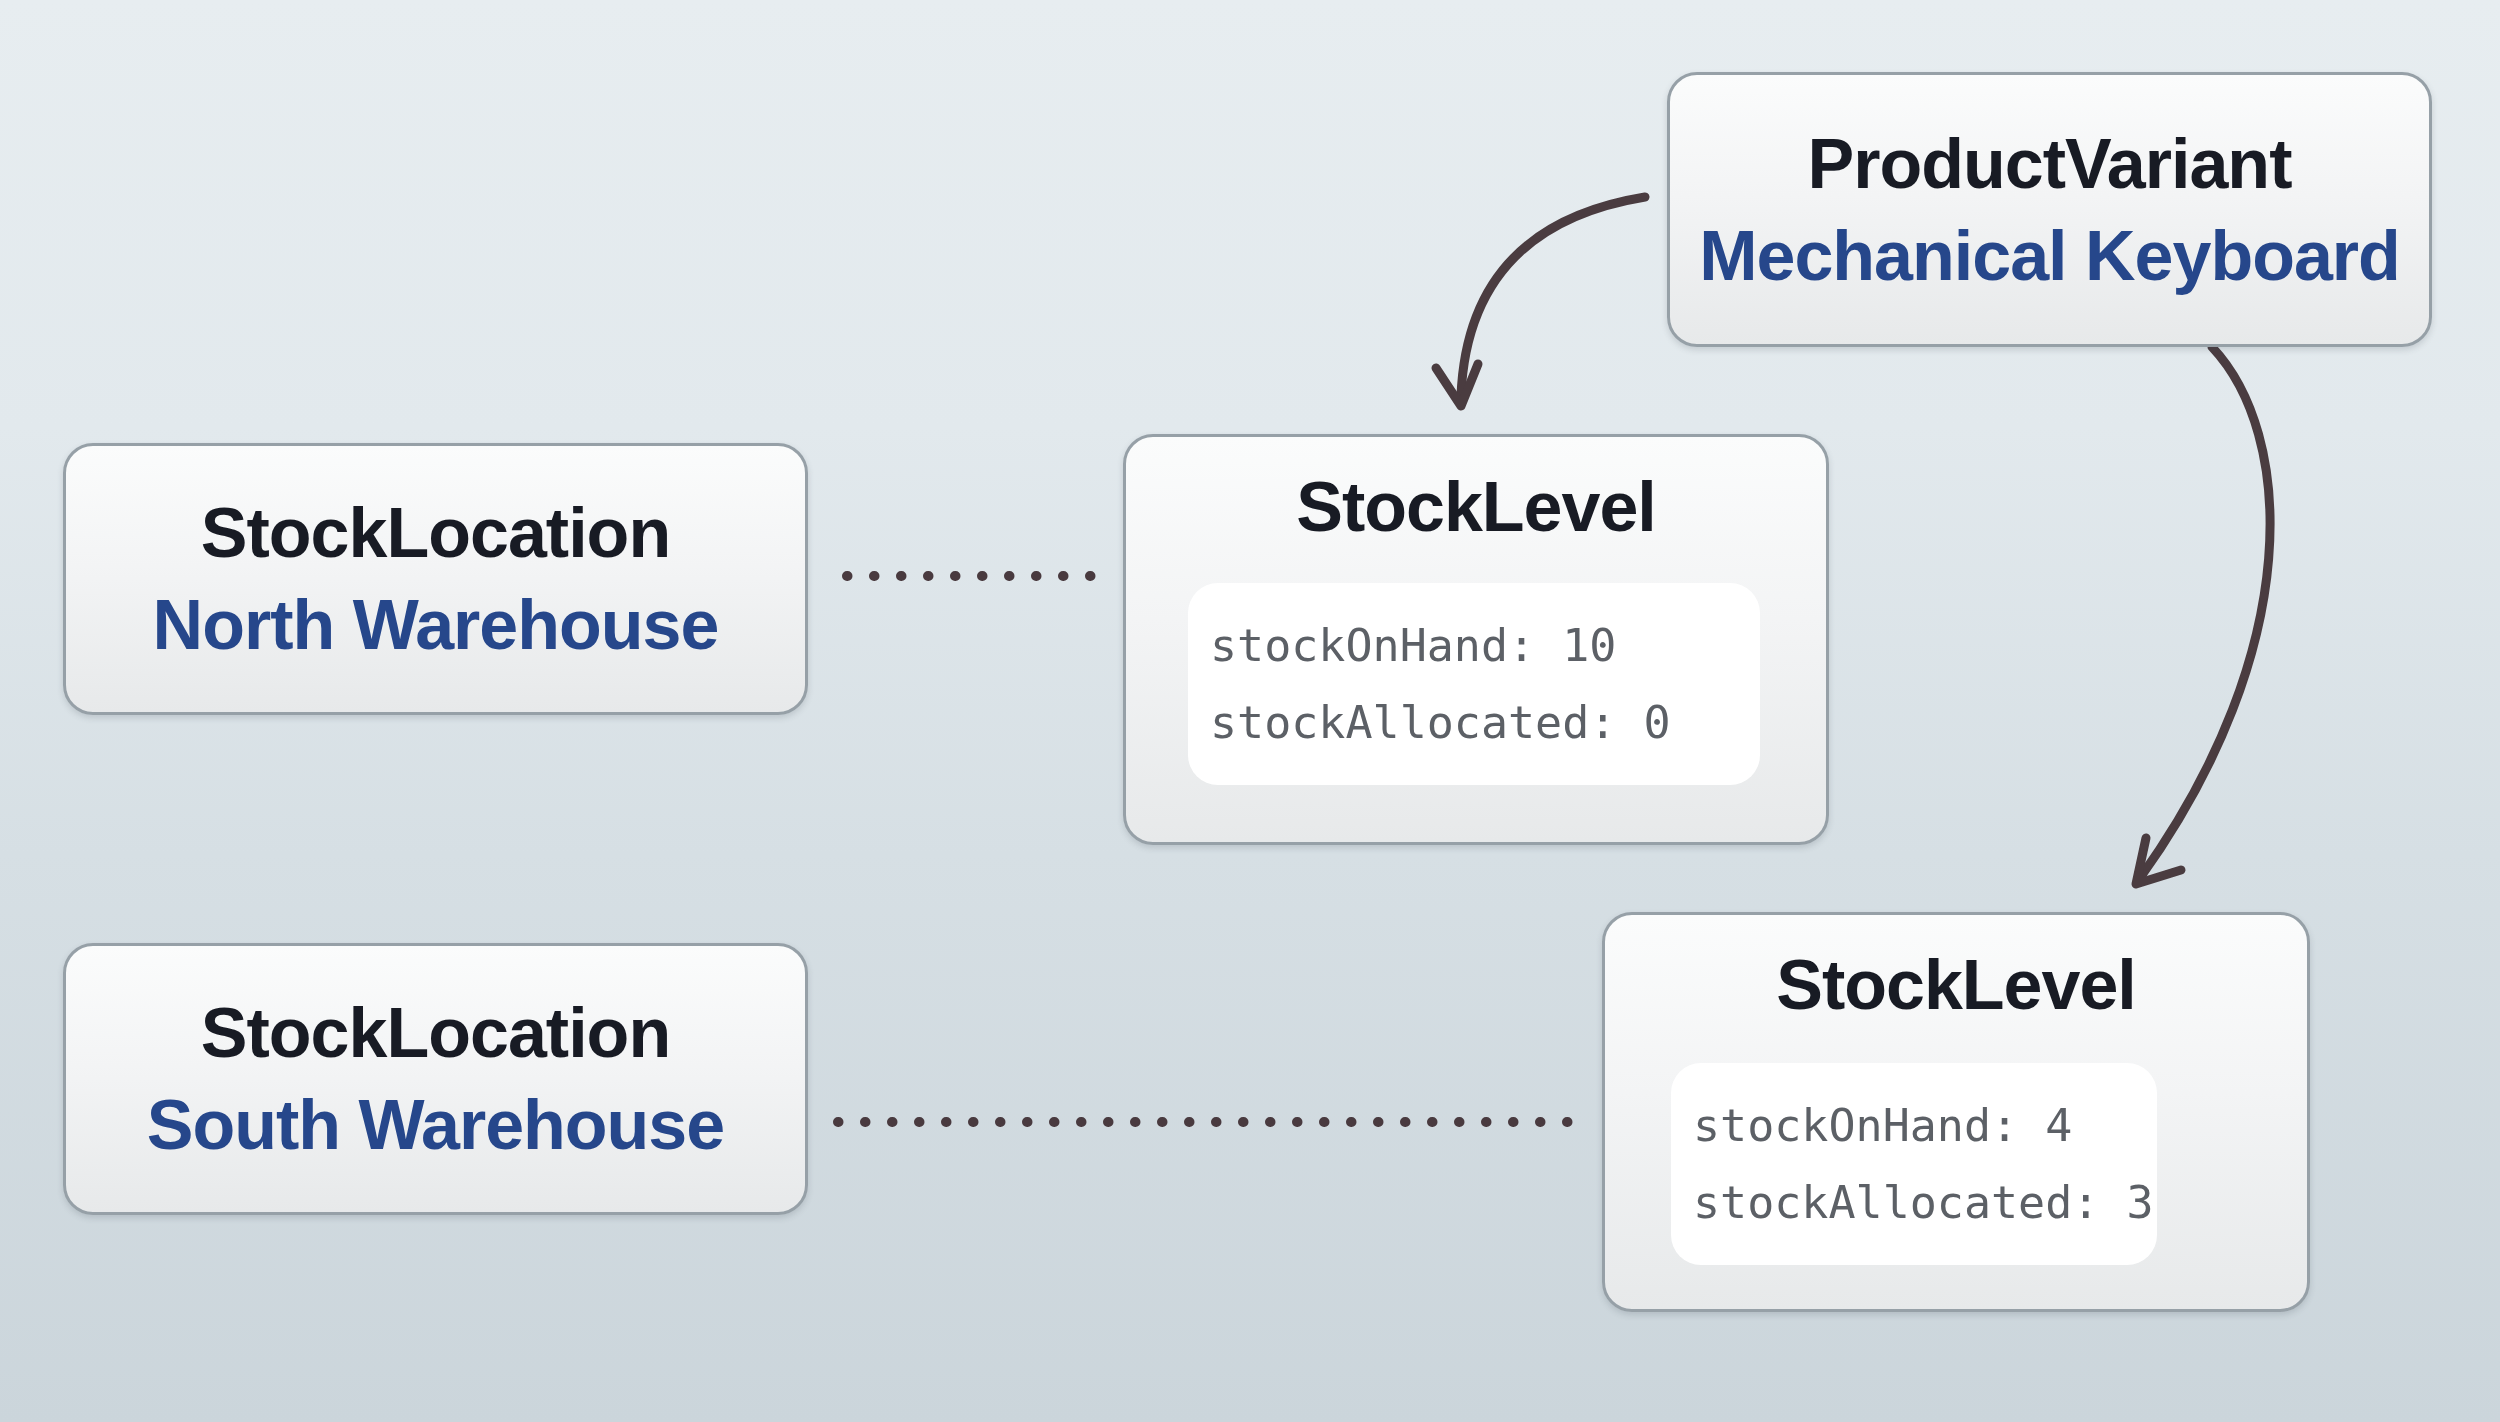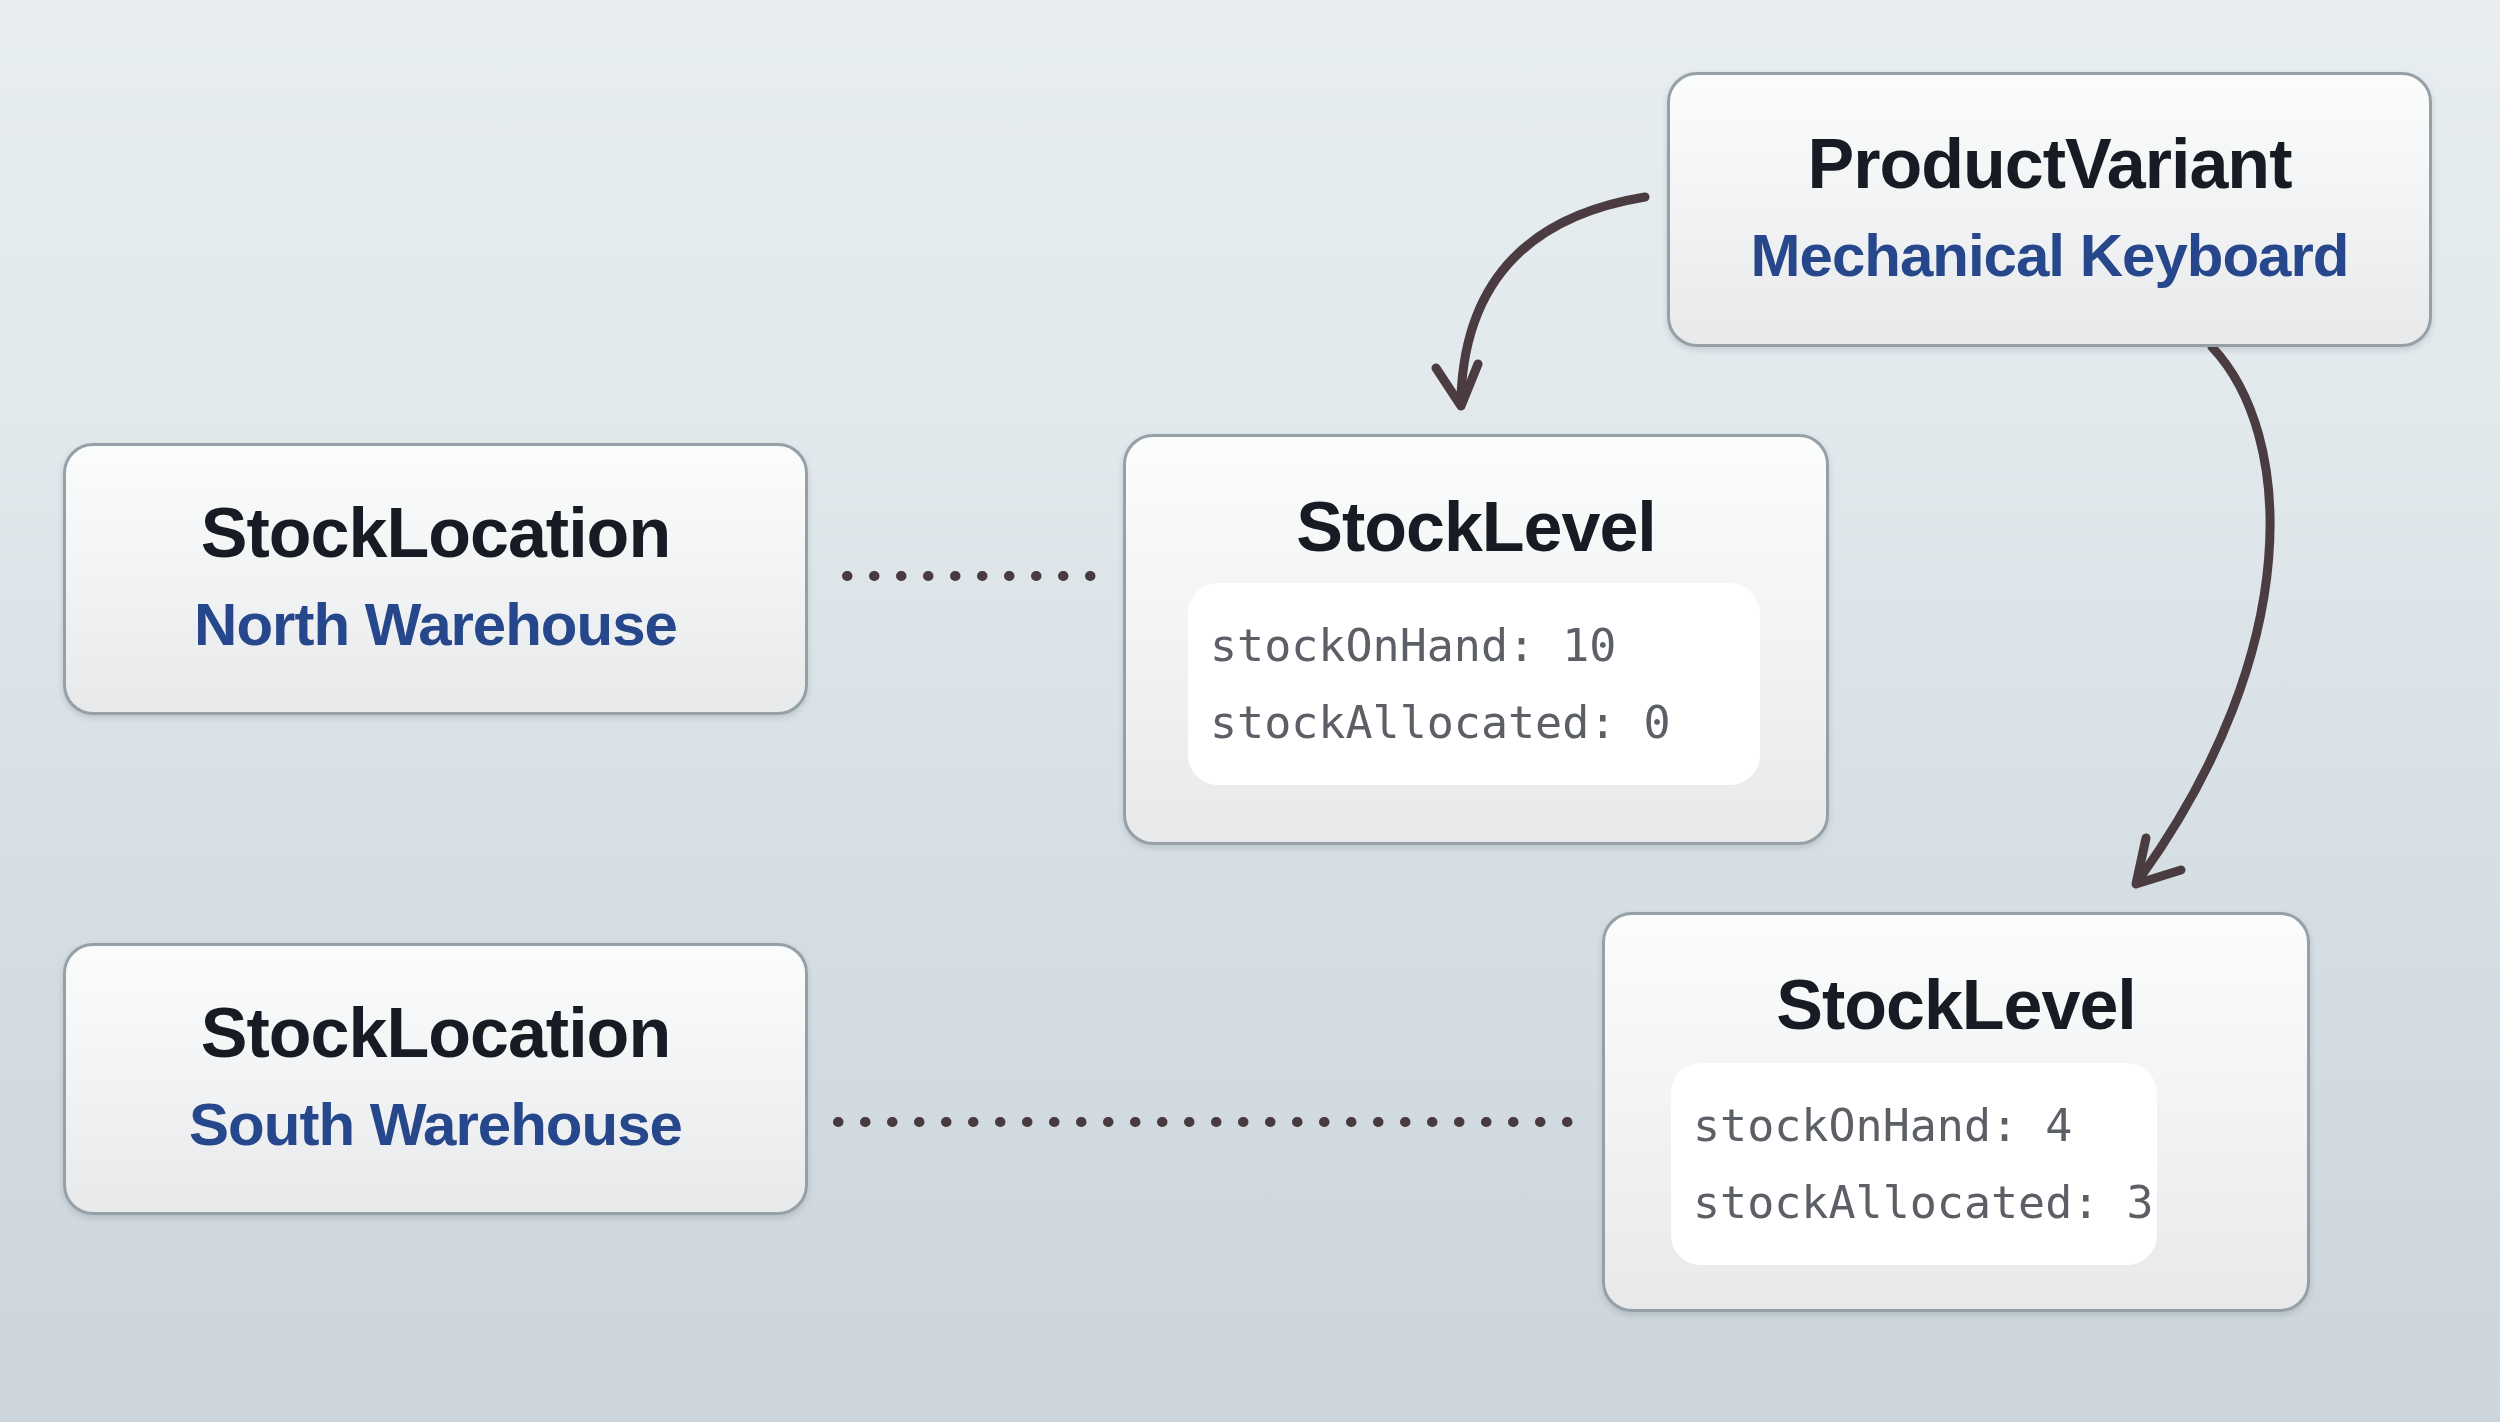--- a/index.html
+++ b/index.html
@@ -35,29 +35,29 @@
   }
   .entity-title {
     font-size: 70px;
     font-weight: 700;
     color: #181b24;
     letter-spacing: -1px;
     line-height: 72px;
     white-space: nowrap;
   }
   .instance-name {
-    font-size: 60px;
+    font-size: 70px;
     font-weight: 700;
     color: #26478b;
     letter-spacing: -1px;
     line-height: 72px;
     white-space: nowrap;
   }
   .level-title {
-    margin-top: 54px;
+    margin-top: 34px;
   }
   .code-panel {
     position: absolute;
     background: #ffffff;
     border-radius: 30px;
     display: flex;
     flex-direction: column;
     justify-content: center;
     padding-left: 22px;
     box-sizing: border-box;

